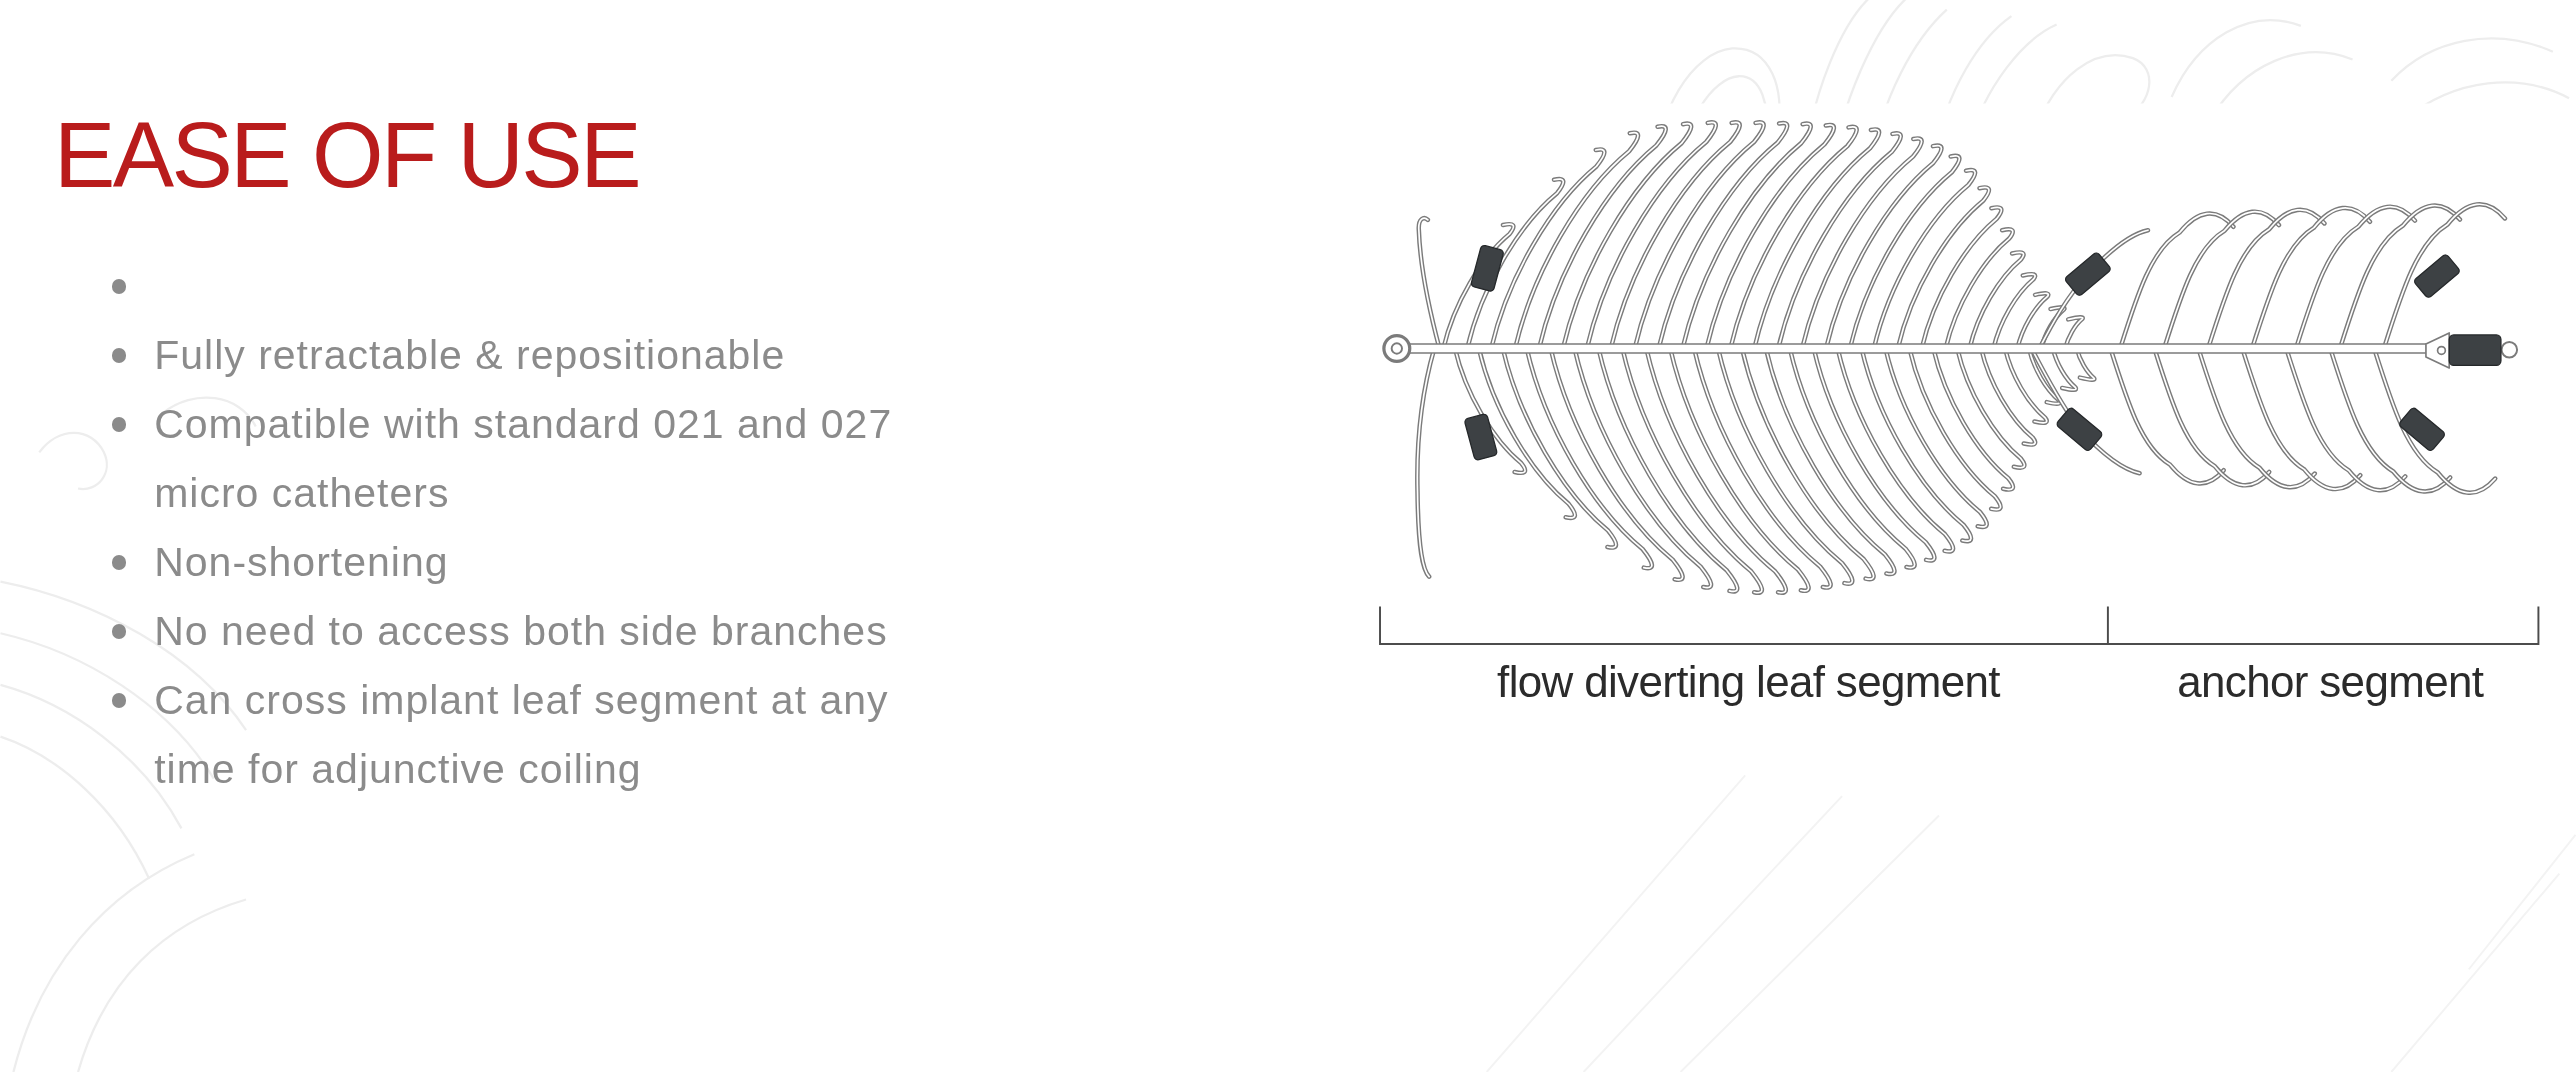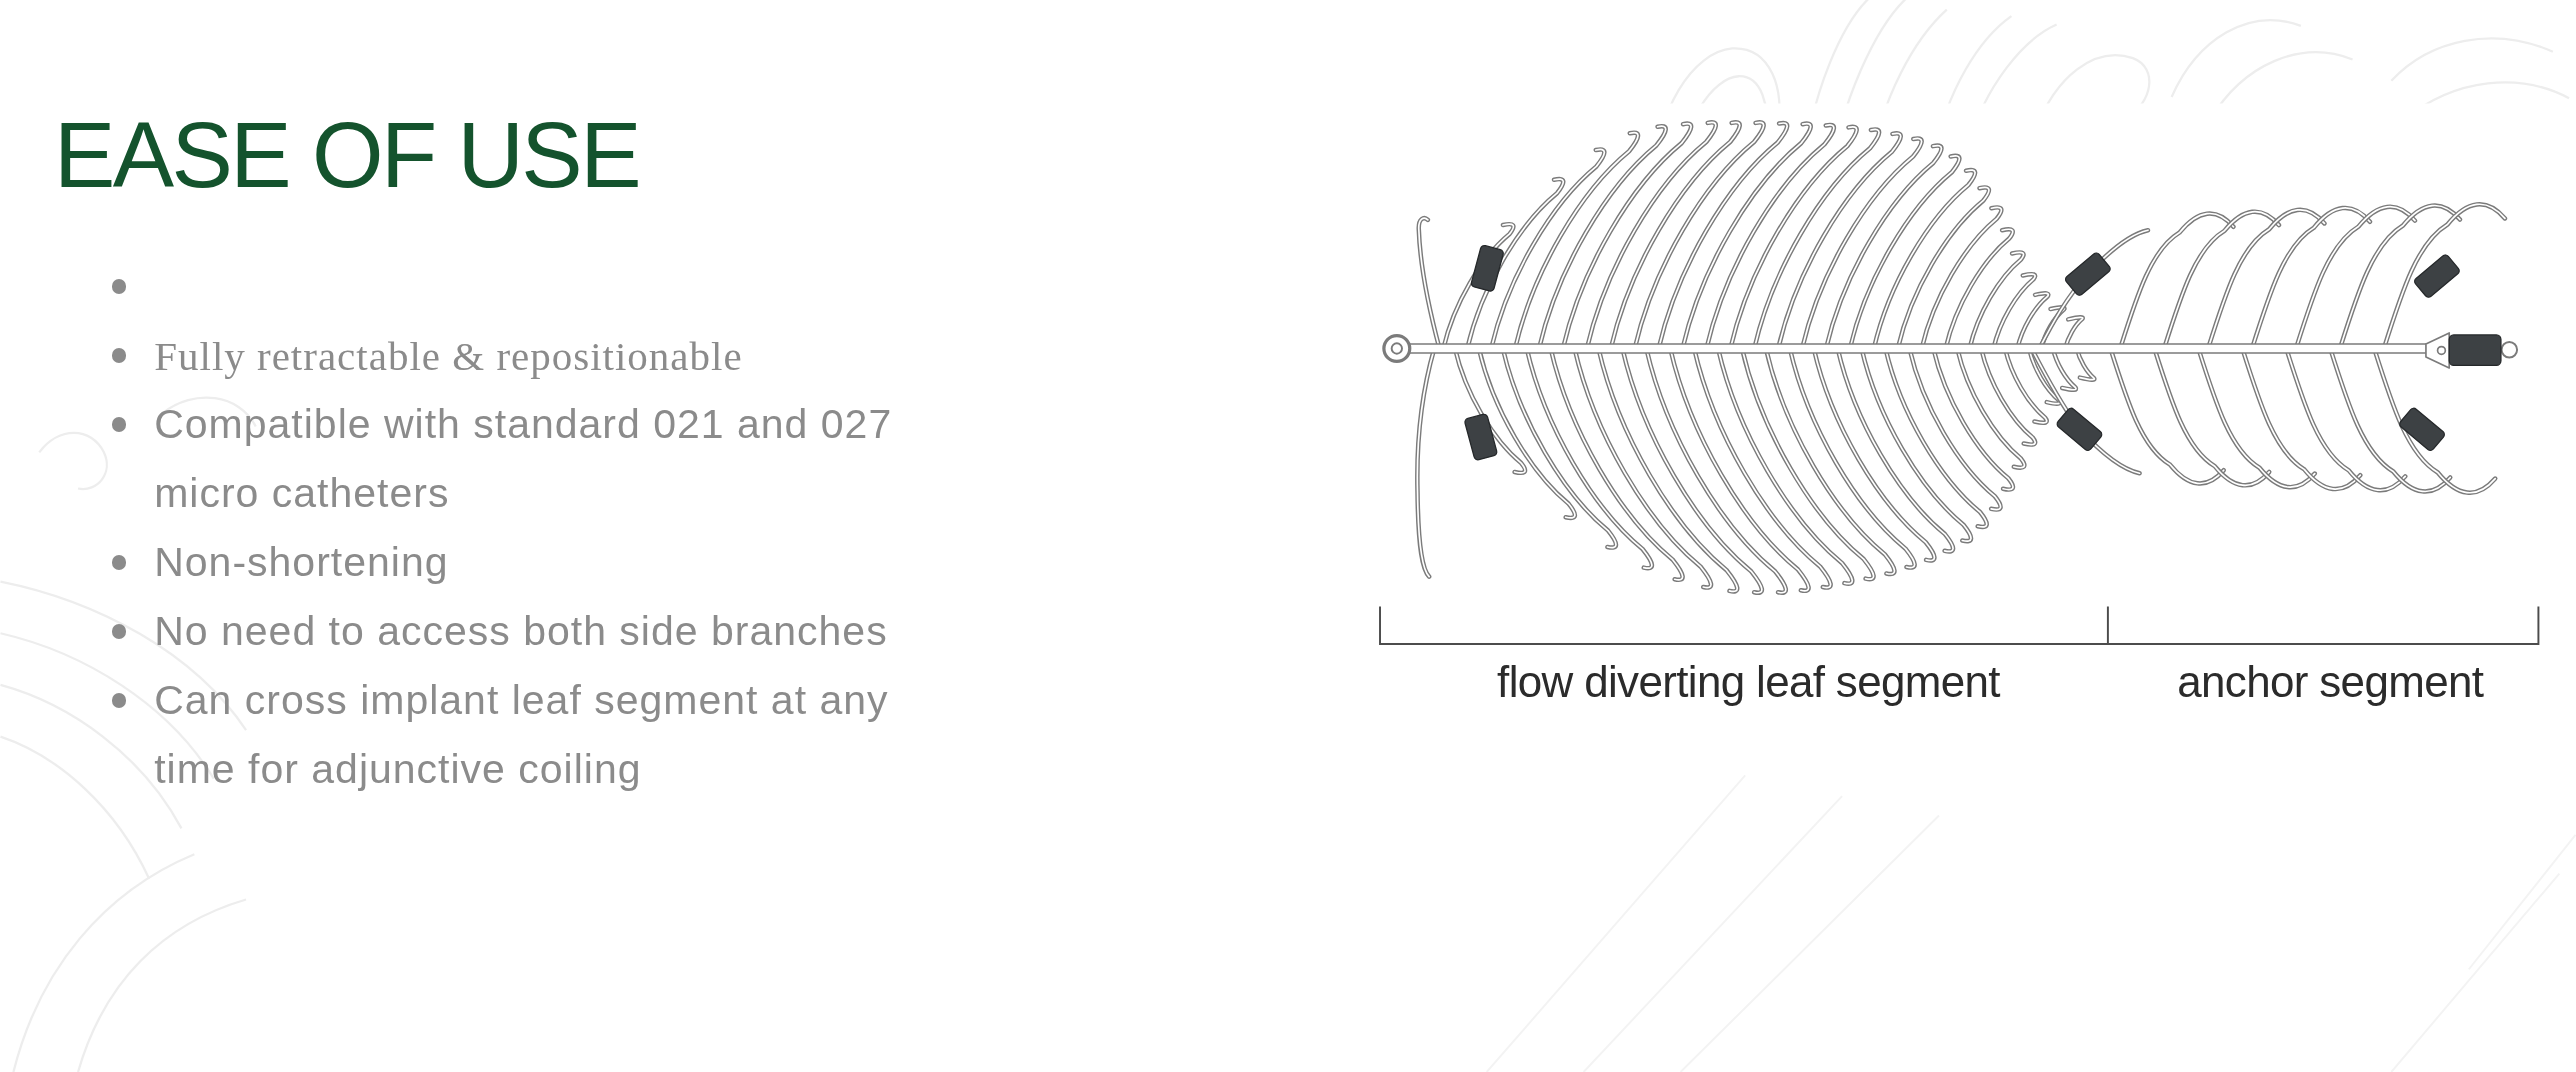--- a/index.html
+++ b/index.html
@@ -60,29 +60,29 @@
   </g>
   <g id="wm-bottom-right" fill="none" stroke-width="3">
     <path d="M2300,1659 L2700,1200" stroke="#f3f3f3"></path>
     <path d="M2450,1659 L2850,1232" stroke="#f3f3f3"></path>
     <path d="M2600,1659 L3000,1262" stroke="#f3f3f3"></path>
     <path d="M3700,1659 L3960,1352" stroke="#f3f3f3"></path>
     <path d="M3820,1500 L3985,1292" stroke="#f3f3f3"></path>
   </g>
 </svg>
 
-<div id="slide-title" style="color: #14532d;">EASE OF USE</div>
+<div id="slide-title" style="color: #b91c1c;">EASE OF USE</div>
 
 <div id="bullet-list">
     <div class="bullet-row">
       <span class="bullet-dot" style="background: rgb(139, 139, 139);"></span>
     </div>
     <div class="bullet-row">
       <span class="bullet-dot" style="background: rgb(139, 139, 139);"></span>
-      <span class="bullet-text" style="color: rgb(139, 139, 139); font-family: Liberation Serif, serif;">Fully retractable &amp; repositionable</span>
+      <span class="bullet-text" style="color: rgb(139, 139, 139);">Fully retractable &amp; repositionable</span>
     </div>
     <div class="bullet-row">
       <span class="bullet-dot" style="background: rgb(139, 139, 139);"></span>
       <span class="bullet-text" style="color: rgb(139, 139, 139);">Compatible with standard 021 and 027</span>
     </div>
     <div class="bullet-row">
       <span class="bullet-dot hidden" style="background: rgb(139, 139, 139);"></span>
       <span class="bullet-text" style="color: rgb(139, 139, 139);">micro catheters</span>
     </div>
     <div class="bullet-row">

